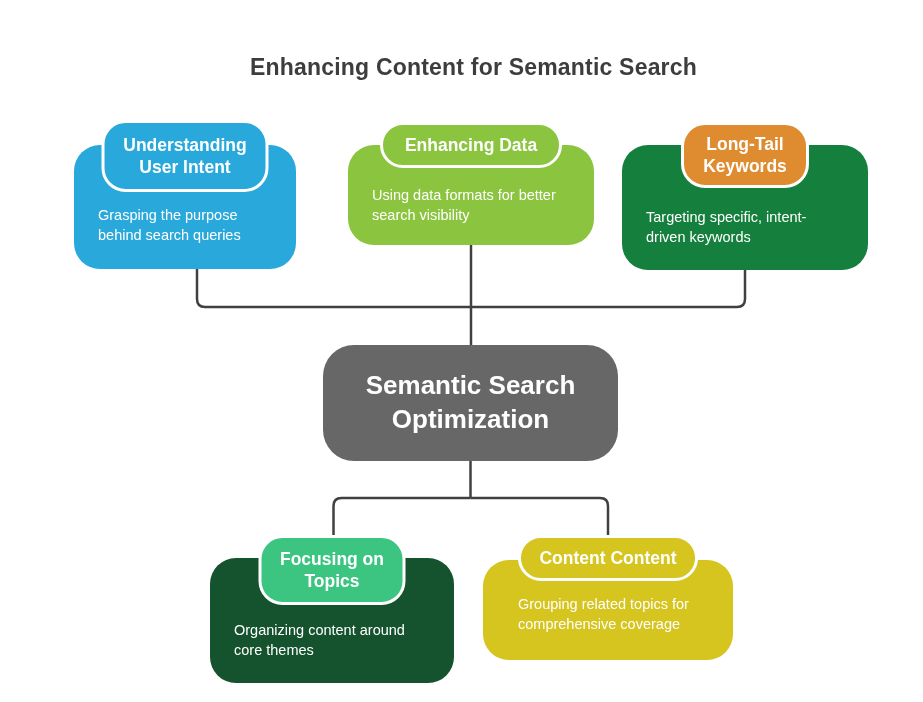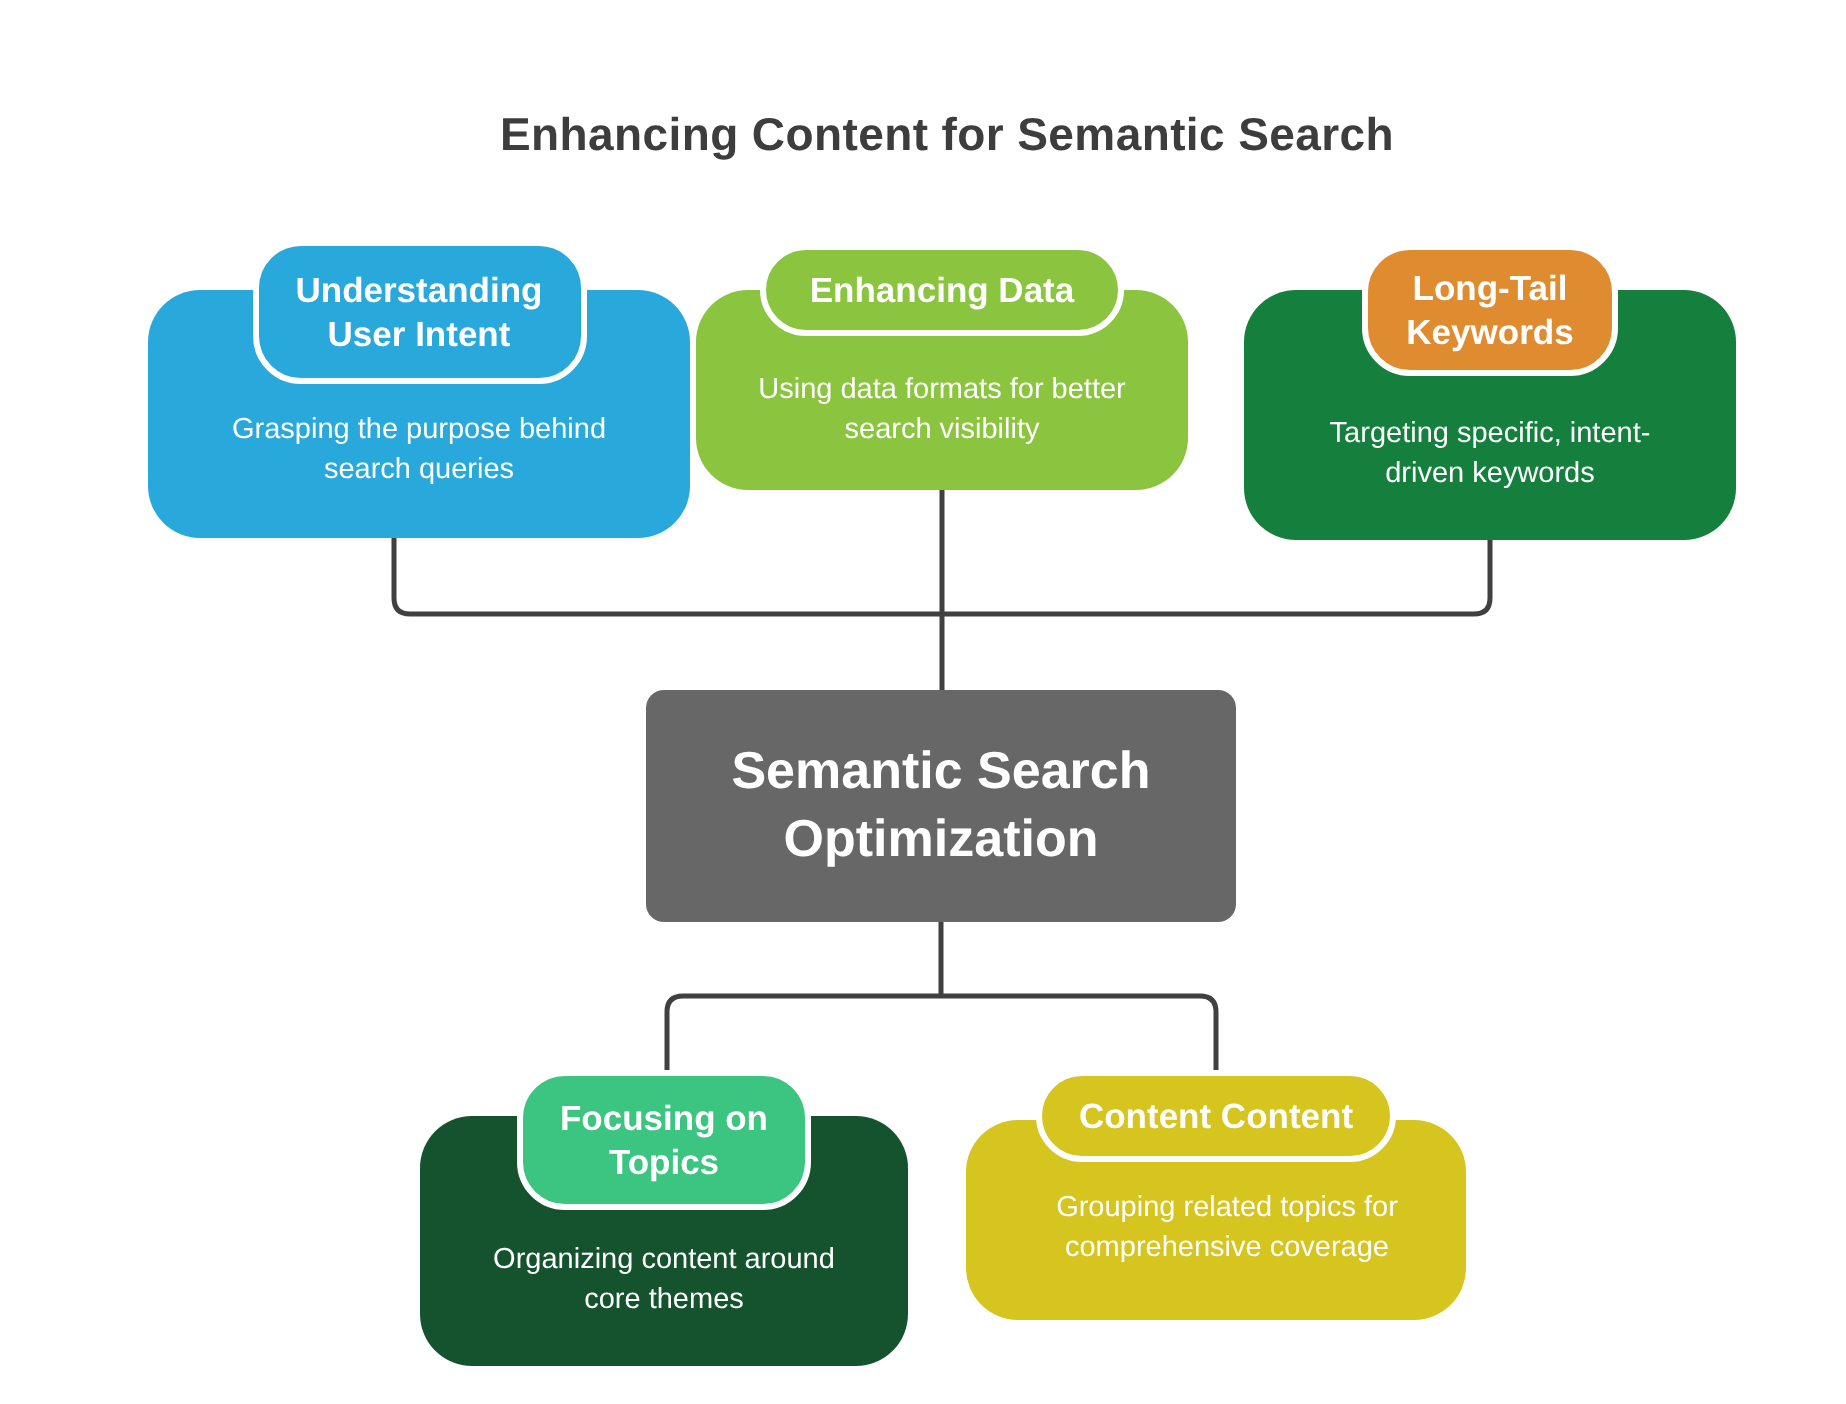--- a/index.html
+++ b/index.html
@@ -50,44 +50,44 @@
     font-size:17.5px;
     line-height:1.28;
     color:#ffffff;
     padding:0 10px;
   }
   .desc{
     flex:1;
     display:flex;
     align-items:center;
     justify-content:center;
-    text-align:center;
+    text-align:left;
     font-size:14.5px;
     line-height:1.38;
     padding:0 24px 6px;
     box-sizing:border-box;
   }
   .center-card{
     position:absolute;
     left:323px;top:345px;
     width:295px;height:116px;
-    border-radius:9px;
+    border-radius:31px;
     display:flex;
     align-items:center;
     justify-content:center;
     text-align:center;
     color:#ffffff;
     font-weight:bold;
     font-size:26px;
     line-height:1.3;
     padding:0 20px;
     box-sizing:border-box;
   }
   
-  .n1{left:74px;top:145px;width:271px;height:124px;}
+  .n1{left:74px;top:145px;width:222px;height:124px;}
   .n1 .pill{top:-25px;width:167px;height:72px;}
   .n1 .desc{padding-top:42px;}
   .n2{left:348px;top:145px;width:246px;height:100px;}
   .n2 .pill{top:-23px;width:182px;height:46px;}
   .n2 .desc{padding-top:26px;}
   .n3{left:622px;top:145px;width:246px;height:125px;}
   .n3 .pill{top:-23px;width:128px;height:66px;}
   .n3 .desc{padding-top:44px;}
   .n4{left:210px;top:558px;width:244px;height:125px;}
   .n4 .pill{top:-23px;width:147px;height:70px;}

